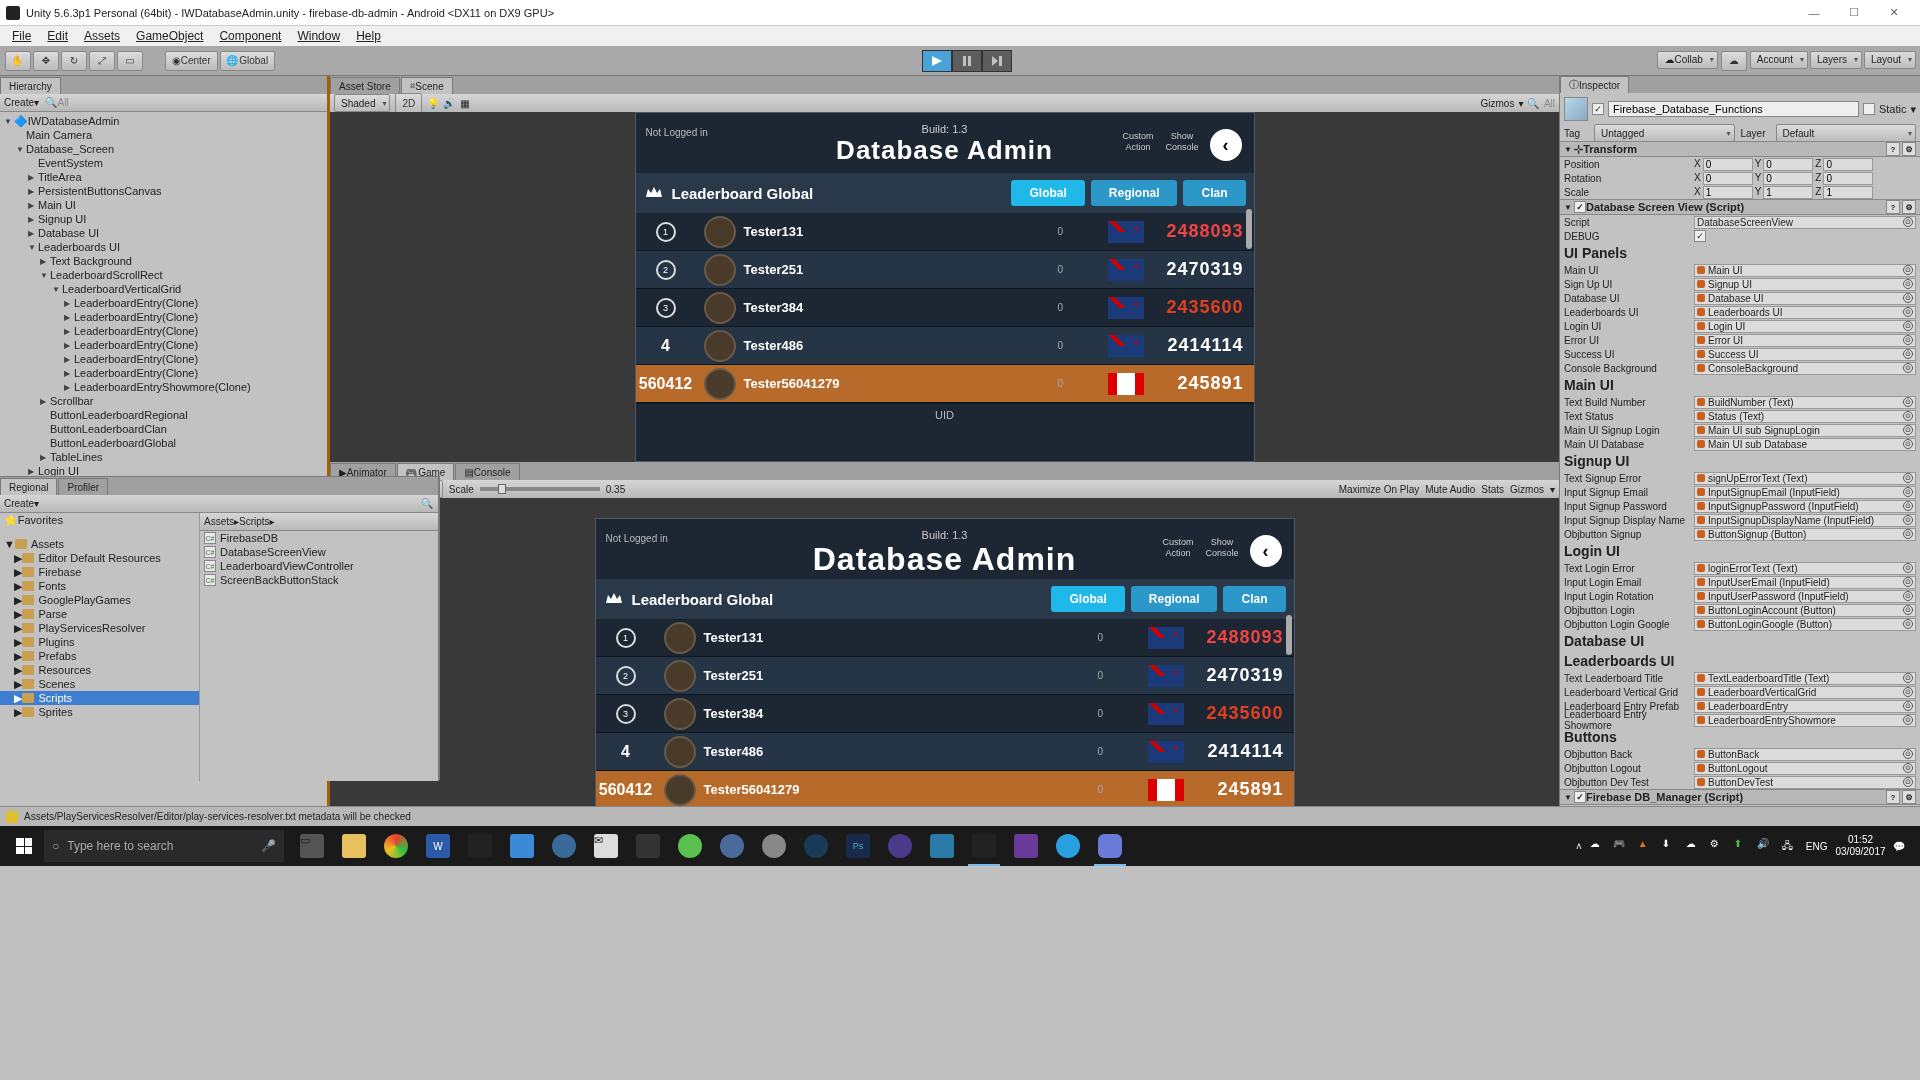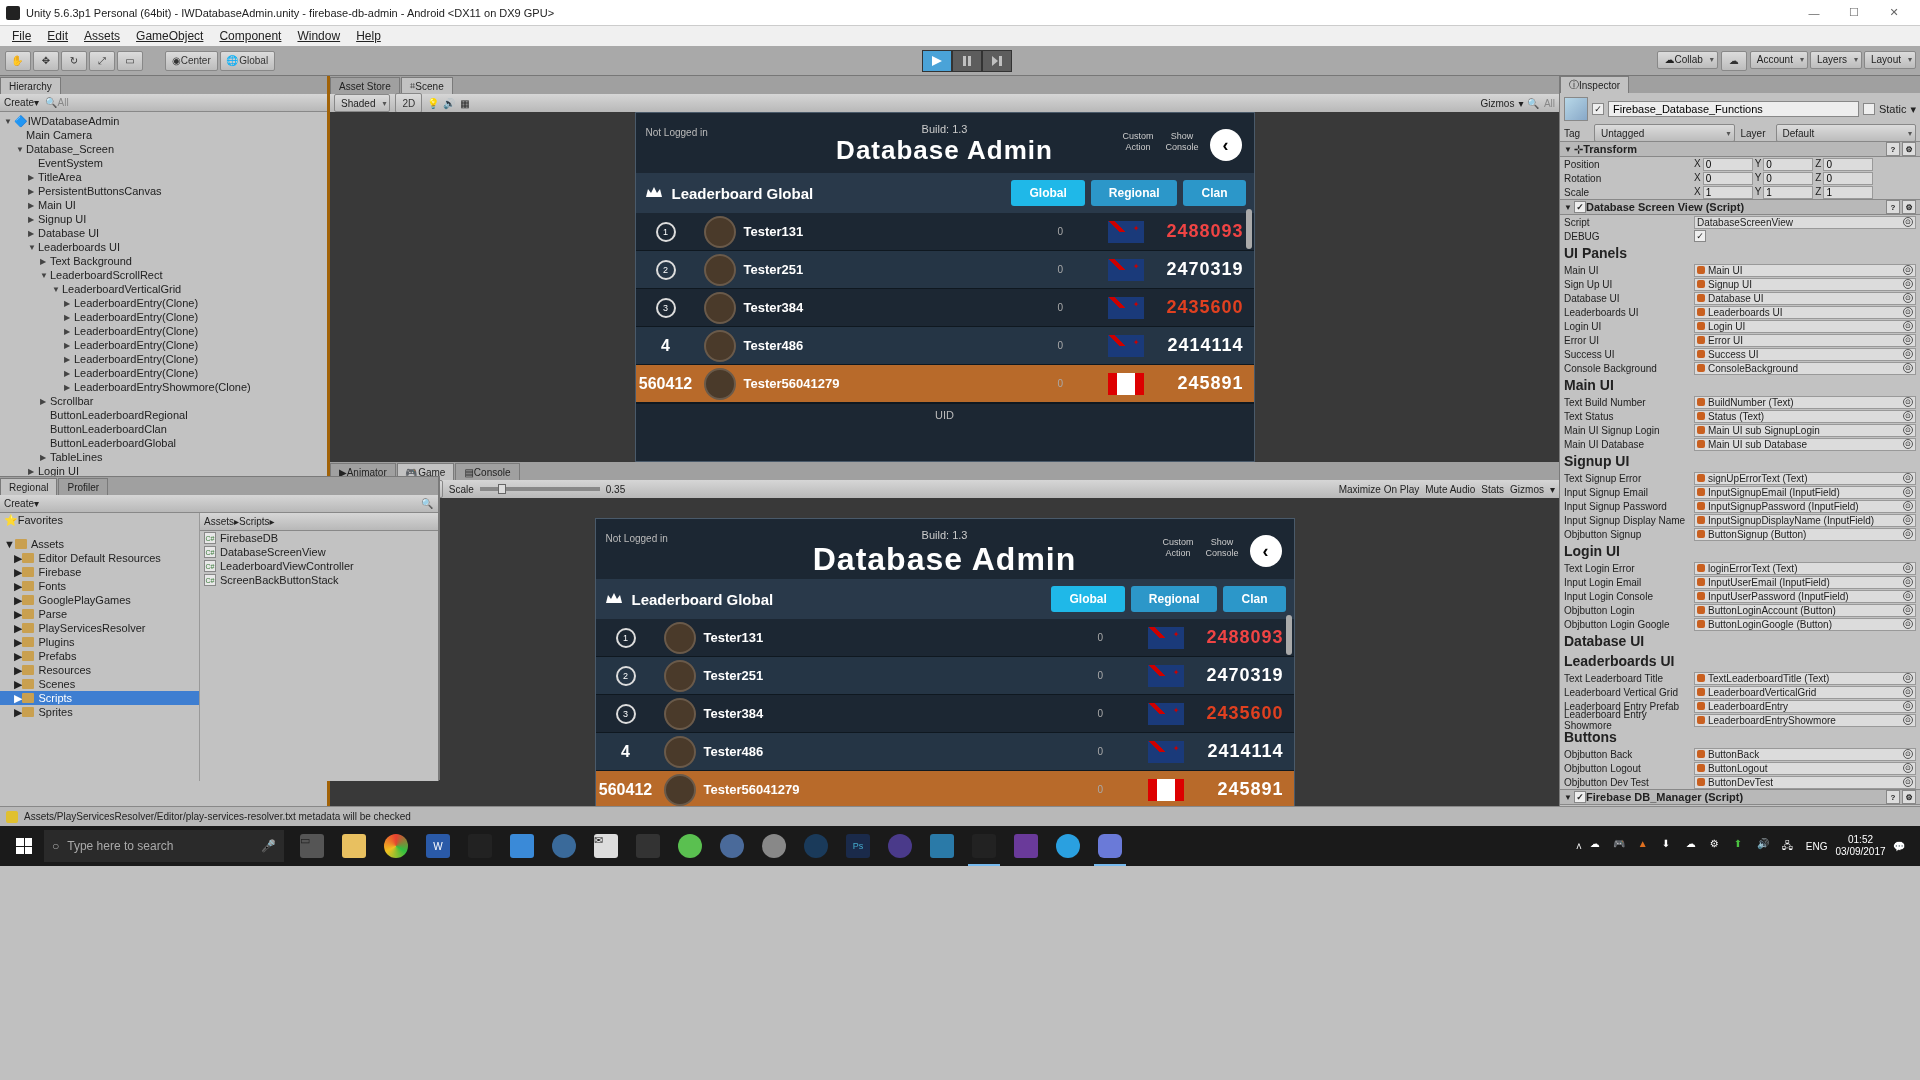--- a/index.html
+++ b/index.html
@@ -624,21 +624,21 @@
     <div id="insp-login">
         <div class="insp-field">
           <div class="insp-label">Text Login Error</div>
           <div class="insp-val obj"><span class="dot"></span>loginErrorText (Text)<span class="circle">⊙</span></div>
         </div>
         <div class="insp-field">
           <div class="insp-label">Input Login Email</div>
           <div class="insp-val obj"><span class="dot"></span>InputUserEmail (InputField)<span class="circle">⊙</span></div>
         </div>
         <div class="insp-field">
-          <div class="insp-label">Input Login Console</div>
+          <div class="insp-label">Input Login Rotation</div>
           <div class="insp-val obj"><span class="dot"></span>InputUserPassword (InputField)<span class="circle">⊙</span></div>
         </div>
         <div class="insp-field">
           <div class="insp-label">Objbutton Login</div>
           <div class="insp-val obj"><span class="dot"></span>ButtonLoginAccount (Button)<span class="circle">⊙</span></div>
         </div>
         <div class="insp-field">
           <div class="insp-label">Objbutton Login Google</div>
           <div class="insp-val obj"><span class="dot"></span>ButtonLoginGoogle (Button)<span class="circle">⊙</span></div>
         </div>

